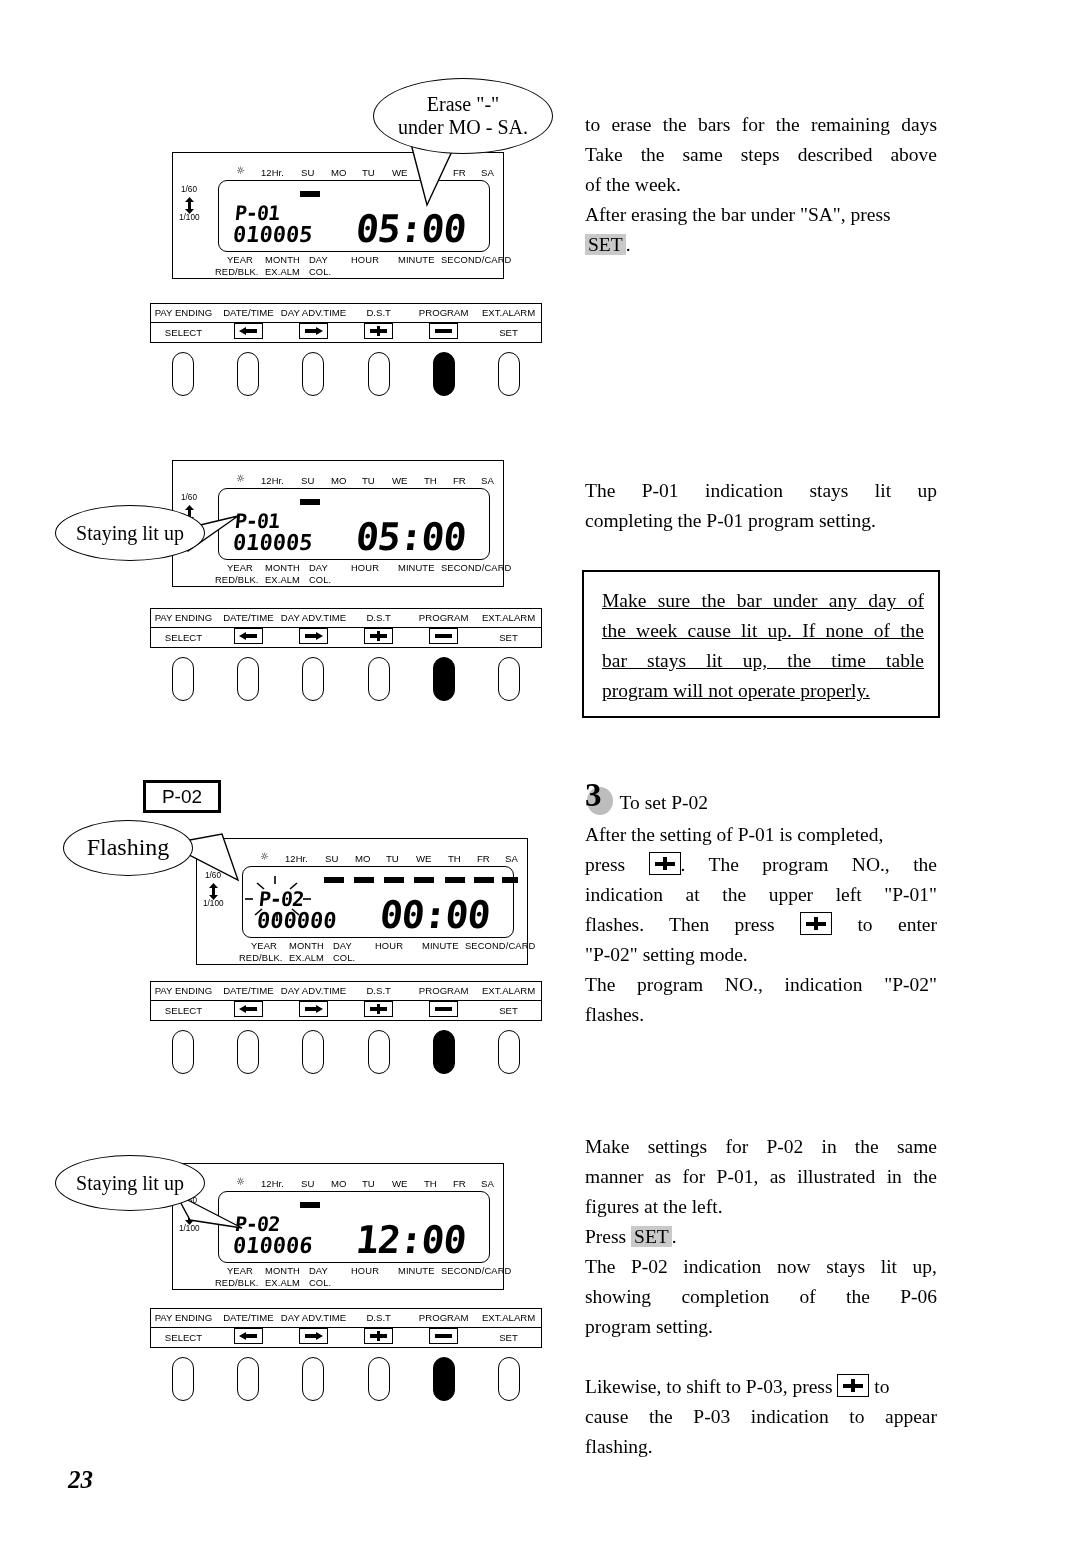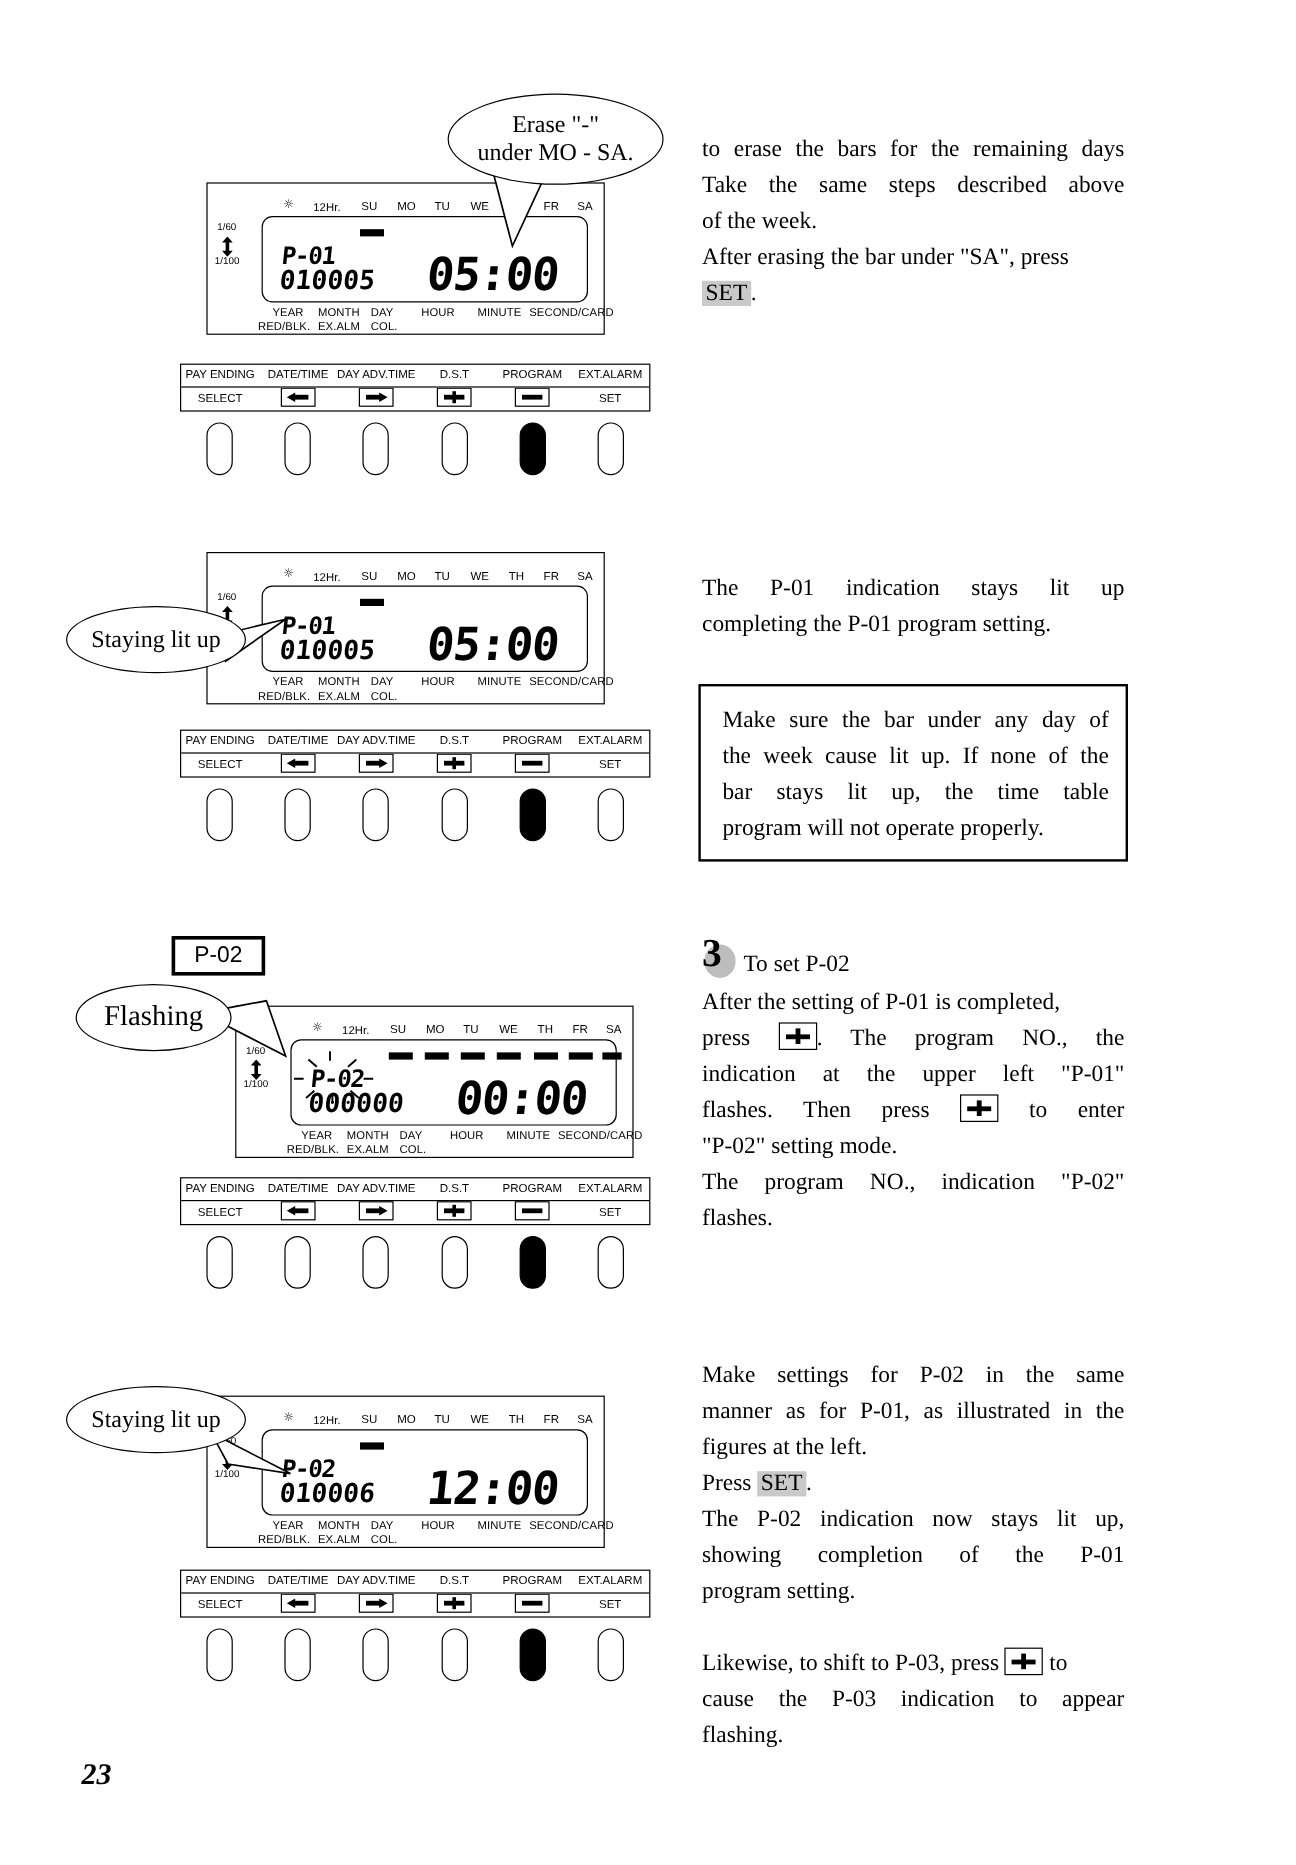--- a/index.html
+++ b/index.html
@@ -86,20 +86,21 @@
     line-height: 33px;
     color: #000;
   }
 
   
   .notebox {
     position: absolute;
     border: 2.6px solid #000;
     box-sizing: border-box;
     padding: 14px 32px 12px 18px;
+    text-decoration: underline;
   }
 
   
   .lcdframe {
     position: absolute;
     border: 1.6px solid #000;
     box-sizing: border-box;
     background: #fff;
   }
   .lcdscreen {
@@ -710,21 +711,21 @@
         <div class="keypill"></div>
       </div>
   </div>
 
   <div class="bodytext" style="left:585px; top:1132px; width:352px;">
     <p class="just">Make settings for P-02 in the same</p>
     <p class="just">manner as for P-01, as illustrated in the</p>
     <p class="lastline">figures at the left.</p>
     <p class="lastline"><span>Press</span> <span class="keycap">SET</span><span>.</span></p>
     <p class="just">The P-02 indication now stays lit up,</p>
-    <p class="just">showing completion of the P-01</p>
+    <p class="just">showing completion of the P-06</p>
     <p class="lastline">program setting.</p>
     <p class="lastline">&nbsp;</p>
     <p class="lastline"><span>Likewise, to shift to P-03, press</span> <span class="plusbox"></span> <span>to</span></p>
     <p class="just">cause the P-03 indication to appear</p>
     <p class="lastline">flashing.</p>
   </div>
 
   <div class="pagenum" style="left:68px; top:1466px;">23</div>
 
 </div>

